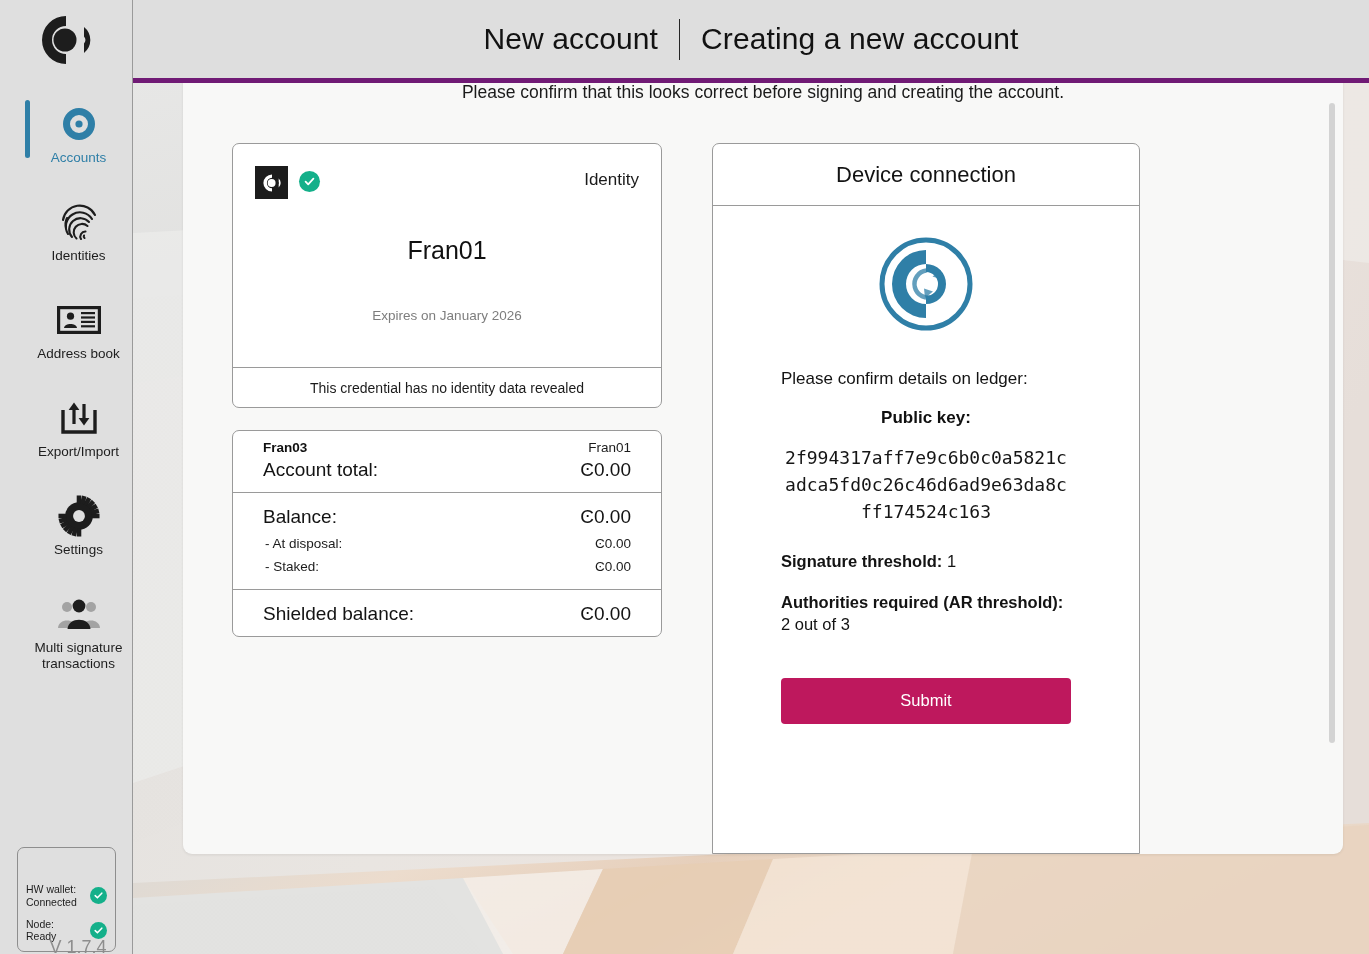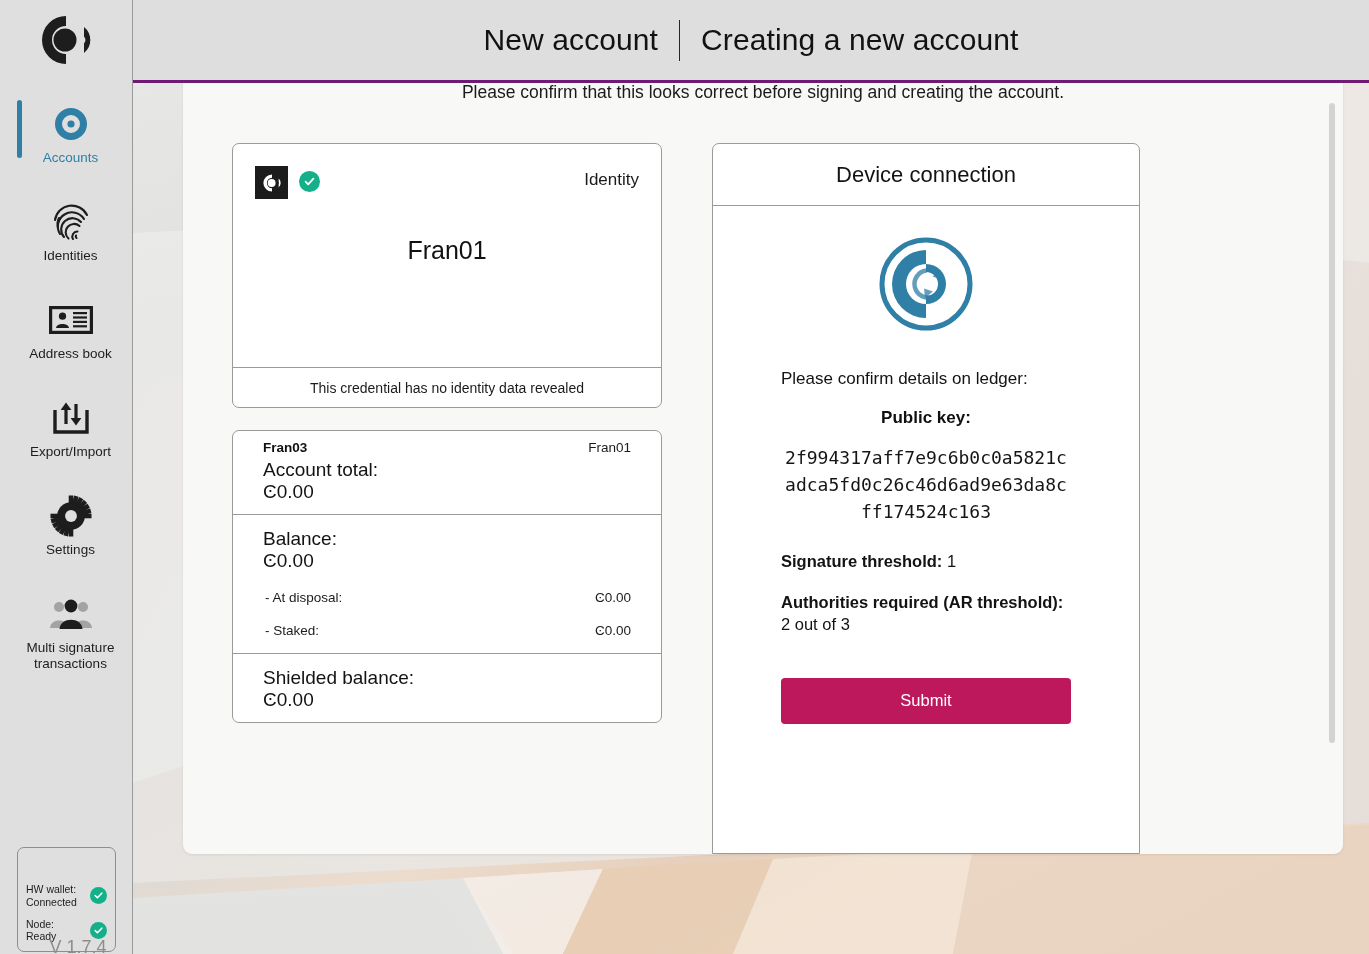--- a/index.html
+++ b/index.html
@@ -17,21 +17,21 @@
     background: #dfdfdf;
     border-right: 1px solid #9a9a9a;
     position: relative;
     flex: 0 0 133px;
     z-index: 10;
   }
   .brand-logo {
     position: absolute; top: 10px; left: 32px;
     width: 68px; height: 60px;
   }
-  .nav { position: absolute; top: 94px; left: 4px; width: 133px; }
+  .nav { position: absolute; top: 94px; left: 12px; width: 133px; }
   .nav-item {
     position: relative;
     display: flex; flex-direction: column; align-items: center;
     padding: 8px 0 6px 0;
     margin-bottom: 20px;
     cursor: pointer;
     user-select: none;
   }
   .nav-item .nav-icon { height: 44px; display: flex; align-items: center; justify-content: center; }
   .nav-item .nav-label {
@@ -64,21 +64,21 @@
     text-align: center; font-size: 18px; color: #8d8d8d; padding-left: 23px;
   }
 
   
   .right {
     position: relative; width: 1236px; height: 954px;
     flex: 0 0 1236px;
   }
   .topbar {
     position: relative; height: 83px; width: 100%;
-    background: #dedede; border-bottom: 3px solid #701a75;
+    background: #dedede; border-bottom: 5px solid #701a75;
     display: flex; align-items: center; justify-content: center;
     z-index: 5;
   }
   .topbar-inner { display: flex; align-items: center; }
   .topbar-title {
     font-size: 30px; color: #121212; letter-spacing: .1px; font-weight: 400;
   }
   .topbar-sep {
     width: 1px; height: 41px; background: #262626; margin: 0 21px;
   }
@@ -152,24 +152,24 @@
     width: 430px; margin-top: 22px;
     border: 1px solid #9a9a9a; border-radius: 7px;
     background: #fff; overflow: hidden;
   }
   .bal-sec { padding: 9px 30px 11px 30px; }
   .bal-sec + .bal-sec { border-top: 1px solid #9a9a9a; }
   .bal-names { display: flex; justify-content: space-between; align-items: baseline; }
   .bal-names .n1 { font-size: 13.5px; font-weight: bold; color: #111; }
   .bal-names .n2 { font-size: 13.5px; color: #1b1b1b; }
   .bal-row { display: flex; justify-content: space-between; align-items: baseline; }
-  .bal-row.big { margin-top: 4px; flex-direction: column; }
+  .bal-row.big { margin-top: 4px; }
   .bal-row.big .lbl { font-size: 19px; color: #131313; }
   .bal-row.big .val { font-size: 19px; color: #131313; }
-  .bal-row.sub { margin-top: 18px; }
+  .bal-row.sub { margin-top: 8px; }
   .bal-row.sub .lbl { font-size: 13.5px; color: #1b1b1b; padding-left: 2px; }
   .bal-row.sub .val { font-size: 13.5px; color: #1b1b1b; }
   .bal-sec.balance { padding-bottom: 15px; }
 
   
   .dev-panel {
     position: absolute; left: 1px; top: 0;
     width: 428px;
     border: 1px solid #9a9a9a;
     border-radius: 7px 7px 0 0;
@@ -441,20 +441,21 @@
               </div>
               <div class="cred-check">
                 <span class="check-badge">
                   <svg viewBox="0 0 16 16" aria-hidden="true">
                       <path d="M3.2 8.2 L6.4 11.4 L12.8 4.6" fill="none" stroke="#fff" stroke-width="2.2" stroke-linecap="round" stroke-linejoin="round"></path>
                     </svg>
                 </span>
               </div>
               <div class="cred-kind">Identity</div>
               <div class="cred-name">Fran01</div>
+              <div class="cred-expiry">Expires on January 2026</div>
             </div>
             <div class="cred-footer">This credential has no identity data revealed</div>
           </div>
 
           <div class="bal-card">
             <div class="bal-sec">
               <div class="bal-names">
                 <span class="n1">Fran03</span>
                 <span class="n2">Fran01</span>
               </div>

